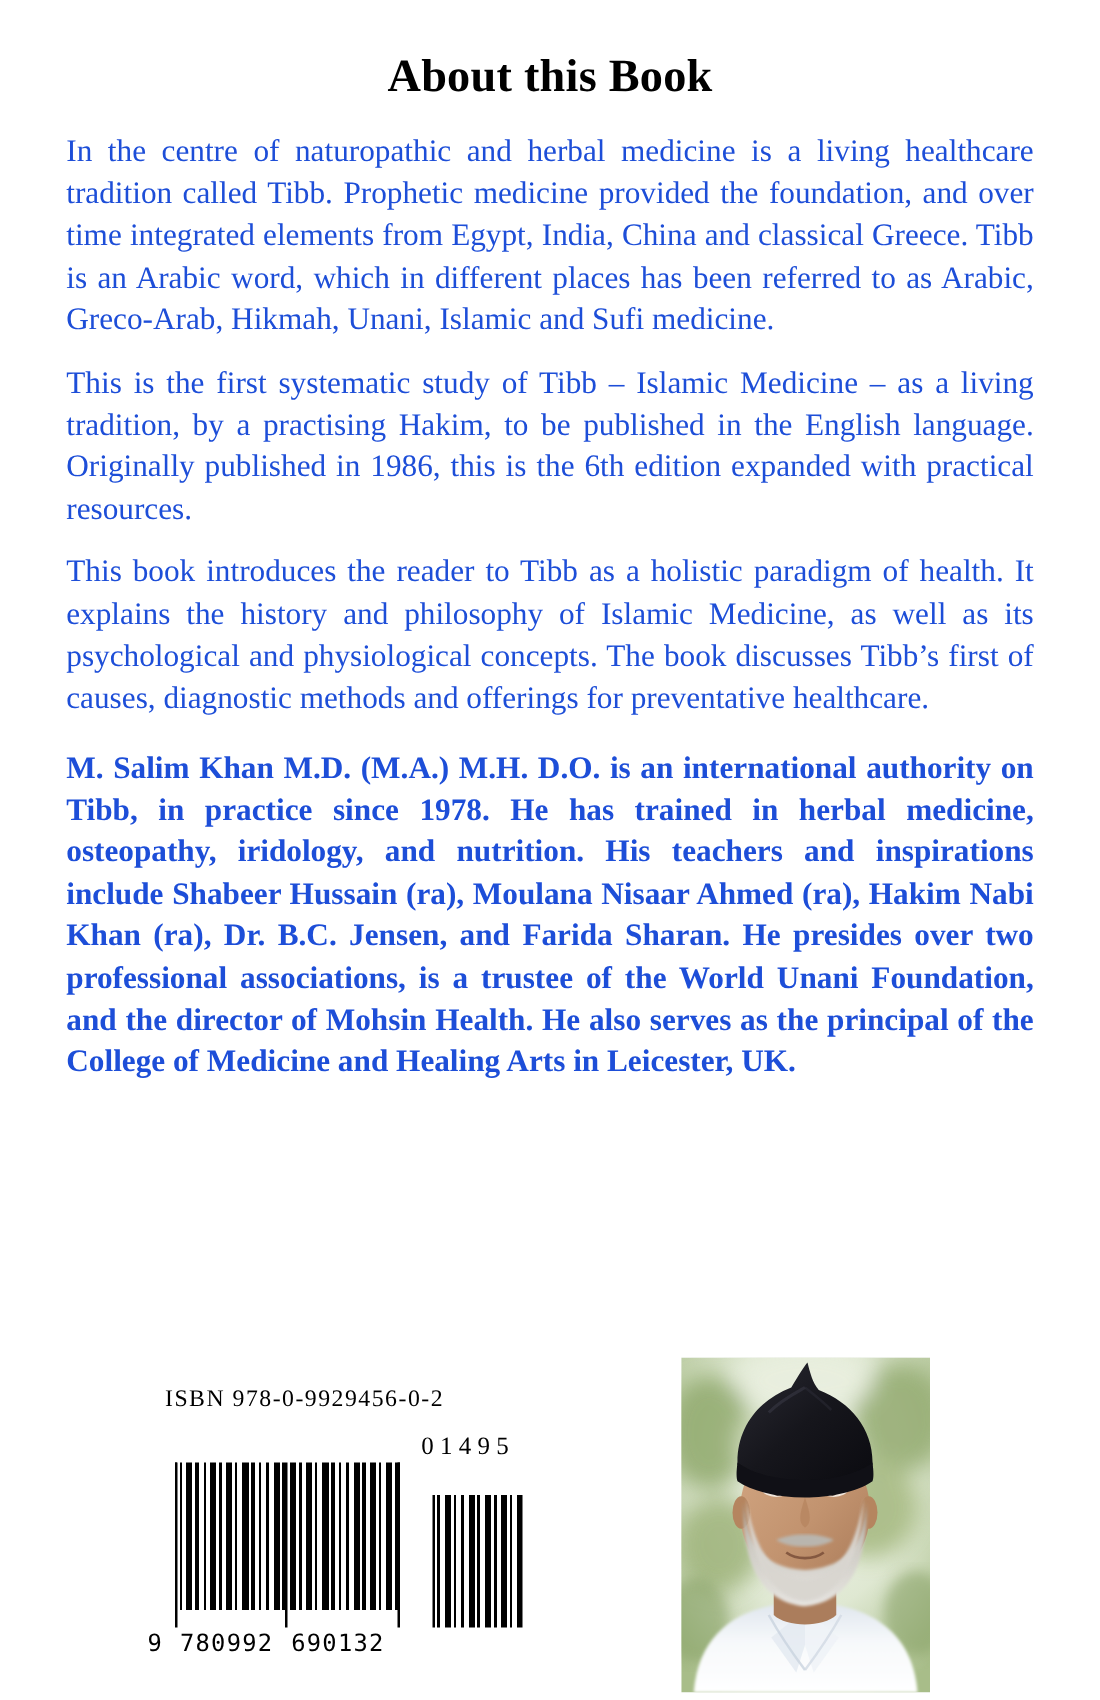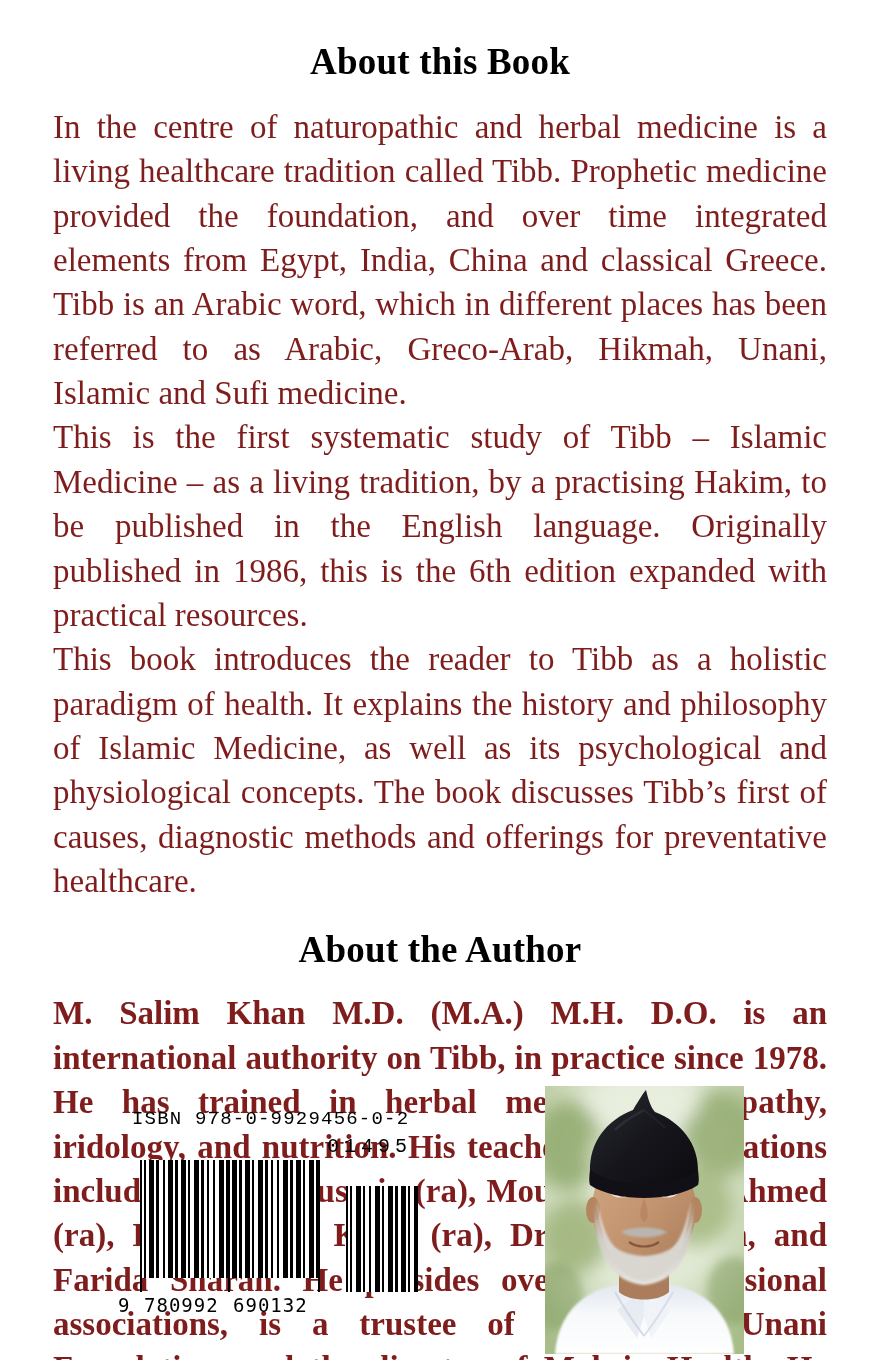--- a/index.html
+++ b/index.html
@@ -33,30 +33,30 @@
     text-align: center;
     letter-spacing: 0.2px;
     color: #000000;
     margin: 0;
   }
 
   #about-book-heading { padding-top: 43px; }
   #about-author-heading { padding-top: 27px; }
 
   .body-copy {
-    font-size: 33px;
+    font-size: 25px;
     line-height: 1.345;
     text-align: justify;
     text-justify: inter-word;
     margin: 0;
-    color: #7f1d1d;
+    color: #1d4ed8;
     hyphens: none;
   }
 
-  .body-copy + .body-copy { }
+  .body-copy + .body-copy { margin-top: 17px; }
 
   #about-book-text { margin-top: 23px; }
   #about-author-text { margin-top: 22px; font-weight: bold; }
 
   
   .bottom-block {
     position: absolute;
     left: 0;
     top: 1072px;
     width: 880px;
@@ -65,38 +65,38 @@
 
   
   .barcode-area {
     position: absolute;
     left: 118px;
     top: 38px;
     width: 300px;
   }
 
   .barcode-mono {
-    font-family: Liberation Mono, monospace;
+    font-family: Liberation Serif, serif;
     color: #000;
     white-space: pre;
   }
 
   .isbn-line {
     font-size: 19px;
     letter-spacing: 1.2px;
     line-height: 1;
     margin-left: 14px;
   }
 
   .addon-digits {
     font-size: 20px;
     letter-spacing: 5px;
     line-height: 1;
     text-align: right;
-    margin-top: 8px;
+    margin-top: 18px;
     margin-right: 6px;
   }
 
   .codes-row {
     position: relative;
     height: 132px;
     margin-top: 3px;
   }
 
   .bars-main {
@@ -211,21 +211,20 @@
 <div class="page">
 
   <h1 class="section-heading" id="about-book-heading">About this Book</h1>
 
   <div id="about-book-text">
     <p class="body-copy">In the centre of naturopathic and herbal medicine is a living healthcare tradition called Tibb.  Prophetic medicine provided the foundation, and over time integrated elements from Egypt, India, China and classical Greece. Tibb is an Arabic word, which in different places has been referred to as Arabic, Greco-Arab, Hikmah, Unani, Islamic and Sufi medicine.</p>
     <p class="body-copy">This is the first systematic study of Tibb – Islamic Medicine – as a living tradition, by a practising Hakim, to be published in the English language. Originally published in 1986, this is the 6th edition expanded with practical resources.</p>
     <p class="body-copy">This book introduces the reader to Tibb as a holistic paradigm of health. It explains the history and philosophy of Islamic Medicine, as well as its psychological and physiological concepts. The book discusses Tibb’s first of causes, diagnostic methods and offerings for preventative healthcare.</p>
   </div>
 
-  <h1 class="section-heading" id="about-author-heading">About the Author</h1>
 
   <div id="about-author-text">
     <p class="body-copy">M. Salim Khan M.D. (M.A.) M.H. D.O. is an international authority on Tibb, in practice since 1978. He has trained in herbal medicine, osteopathy, iridology, and nutrition. His teachers and inspirations include Shabeer Hussain (ra), Moulana Nisaar Ahmed (ra), Hakim Nabi Khan (ra), Dr. B.C. Jensen, and Farida Sharan. He presides over two professional associations, is a trustee of the World Unani Foundation, and the director of Mohsin Health. He also serves as the principal of the College of Medicine and Healing Arts in Leicester, UK.</p>
   </div>
 
   <div class="bottom-block">
 
     <div class="barcode-area">
 
       <div class="barcode-mono isbn-line">ISBN 978-0-9929456-0-2</div>

